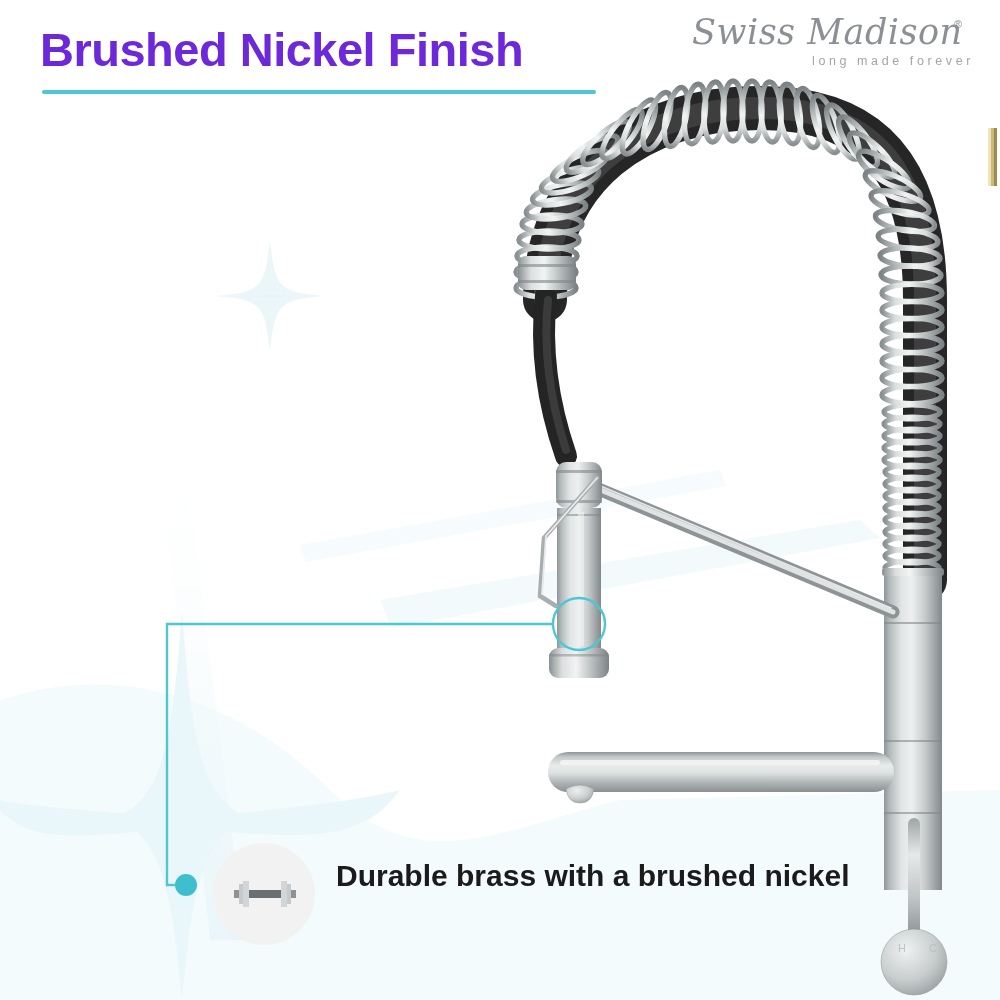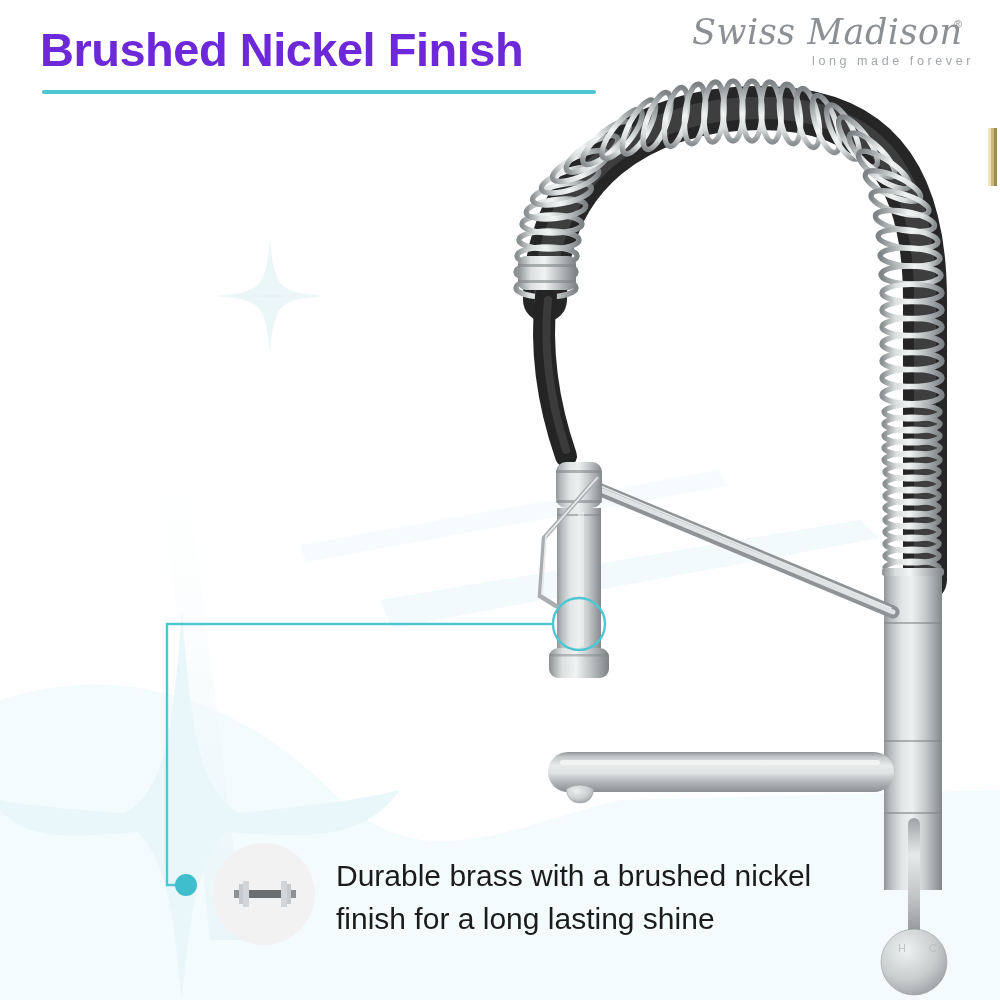--- a/index.html
+++ b/index.html
@@ -48,21 +48,21 @@
 
   .icon-bubble{
     position:absolute;left:213px;top:843px;width:102px;height:102px;
     border-radius:50%;background:#f2f2f2;
   }
   .dumbbell{position:absolute;left:18px;top:30px;}
 
   .caption{
     position:absolute;left:336px;top:855px;width:560px;
     font-size:30px;line-height:1.42;color:#1b1b1b;
-    font-weight:400;
+    font-weight:700;
   }
   .caption div{white-space:nowrap;}
 
   
   .product{position:absolute;left:0;top:0;width:1000px;height:1000px;}
 </style>
 </head>
 <body>
 
 <div id="stage">
@@ -315,16 +315,15 @@
       <rect x="3" y="17" width="5" height="8" fill="#8e9295"></rect>
 
       <rect x="50" y="8" width="6" height="26" fill="#d3d6d8"></rect>
       <rect x="56" y="11" width="4" height="20" fill="#c7cacc"></rect>
       <rect x="60" y="17" width="5" height="8" fill="#8e9295"></rect>
     </svg>
   </div>
 
   <div class="caption">
     <div>Durable brass with a brushed nickel</div>
-    <div>finish for a long lasting shine</div>
   </div>
 
 </div>
 
 </body></html>

